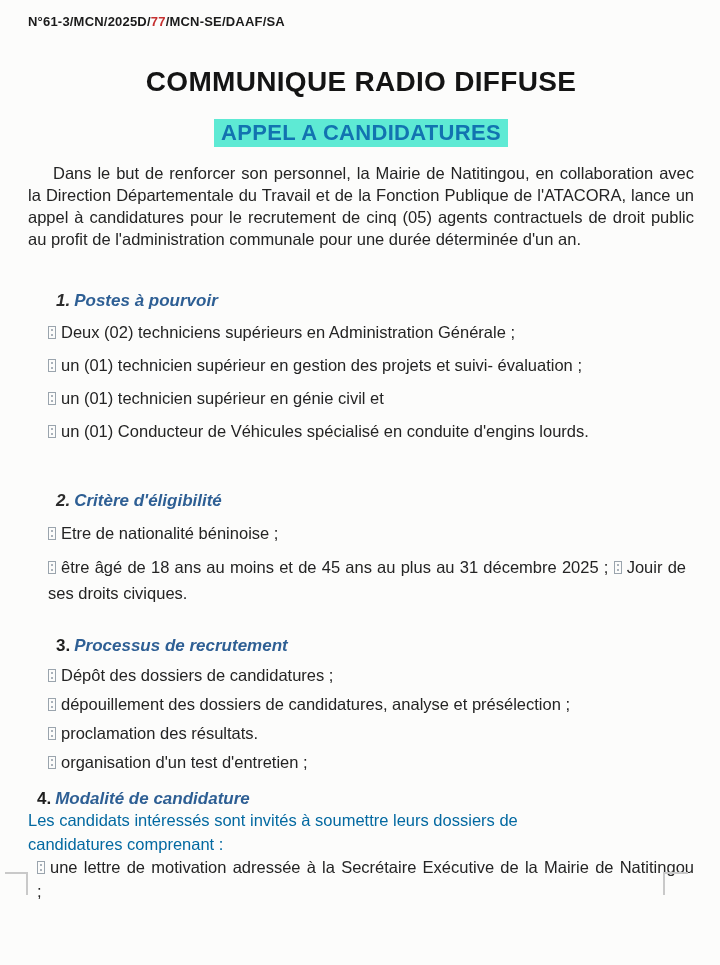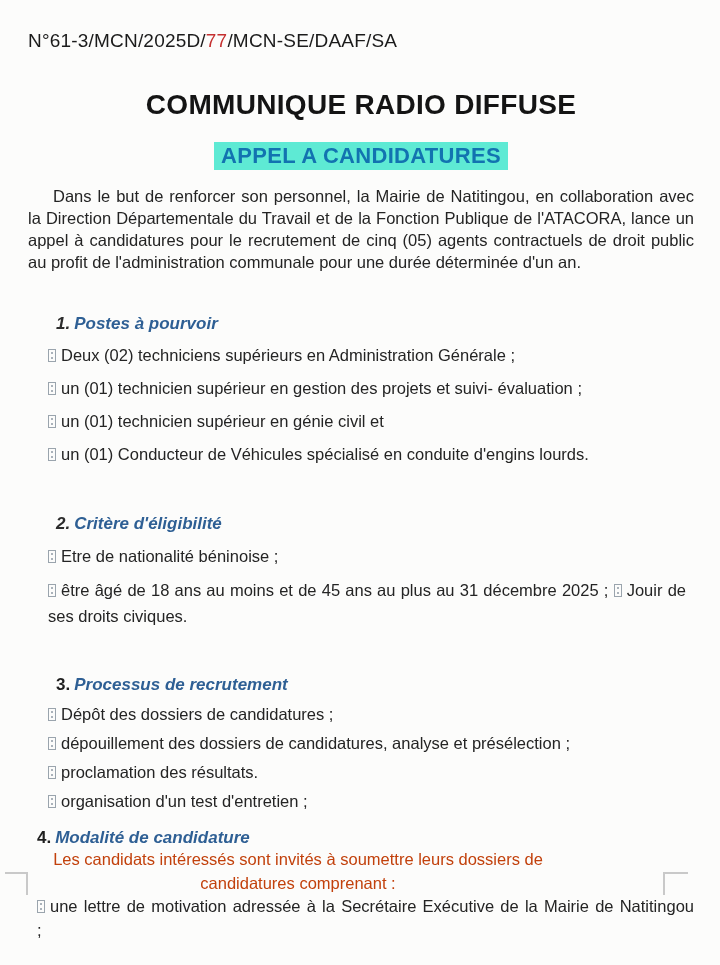--- a/index.html
+++ b/index.html
@@ -12,23 +12,23 @@
   }
   .page{
     position:relative;
     width:720px;height:965px;
     background:#fcfcfb;
     box-sizing:border-box;
     padding:14px 26px 0 28px;
   }
   
   .ref{
-    margin-top:16px;
-    font-size:19px;
-    font-weight:400;
+    margin-top:0;
+    font-size:13px;
+    font-weight:700;
     letter-spacing:.2px;
     color:#1b1b1b;
     white-space:nowrap;
   }
   .ref .red{color:#c53030;}
   
   .title{
     margin-top:35px;
     text-align:center;
     font-size:28px;
@@ -93,27 +93,27 @@
     vertical-align:-1px;
     margin-right:5px;
   }
   
   .s1-head{margin-top:40px;}
   .s1-items{margin-top:10px;}
   .s1-items .item{line-height:20px;margin-bottom:13px;}
   .s2-head{margin-top:49px;}
   .s2-items{margin-top:6px;}
   .s2-items .item{line-height:26px;}
-  .s3-head{margin-top:45px;}
+  .s3-head{margin-top:29px;}
   .s3-items{margin-top:7px;}
   .s3-items .item{line-height:21px;}
   .s4-head{margin-top:16px;line-height:20px;}
   .s4-intro{
     font-size:16.5px;line-height:23.5px;
-    max-width:540px;color:#c2410c;text-align:center;
+    max-width:540px;color:#0369a1;
   }
   .s4-item{line-height:23.5px;word-spacing:1.5px;}
   
   .corner{position:absolute;box-sizing:border-box;}
   .corner-left{
     left:5px;top:872px;width:23px;height:23px;
     border-top:2px solid #c9c9c9;
     border-right:2px solid #c9c9c9;
   }
   .corner-right{

